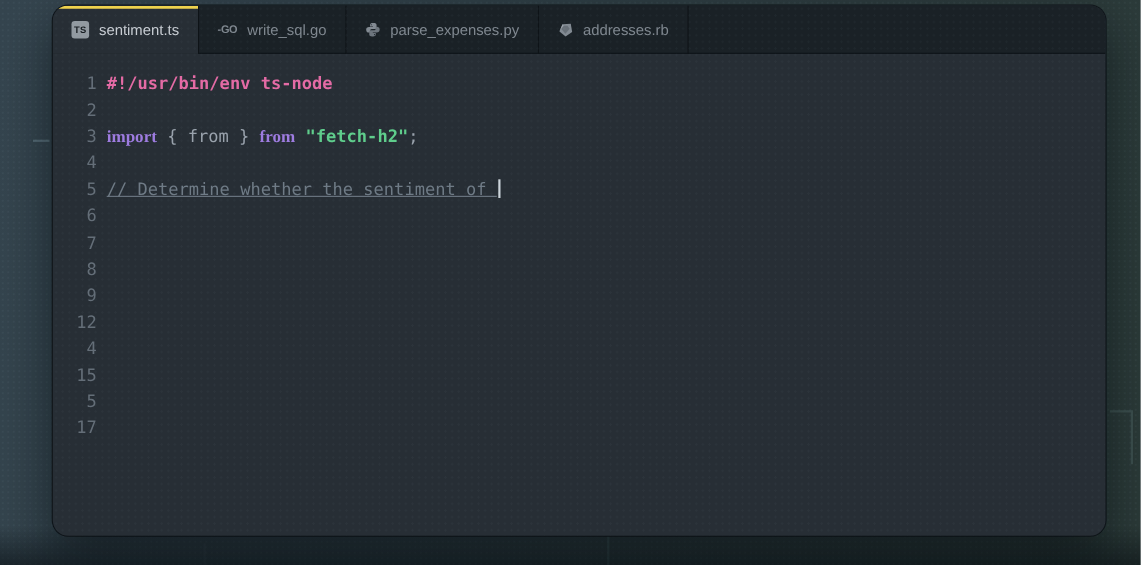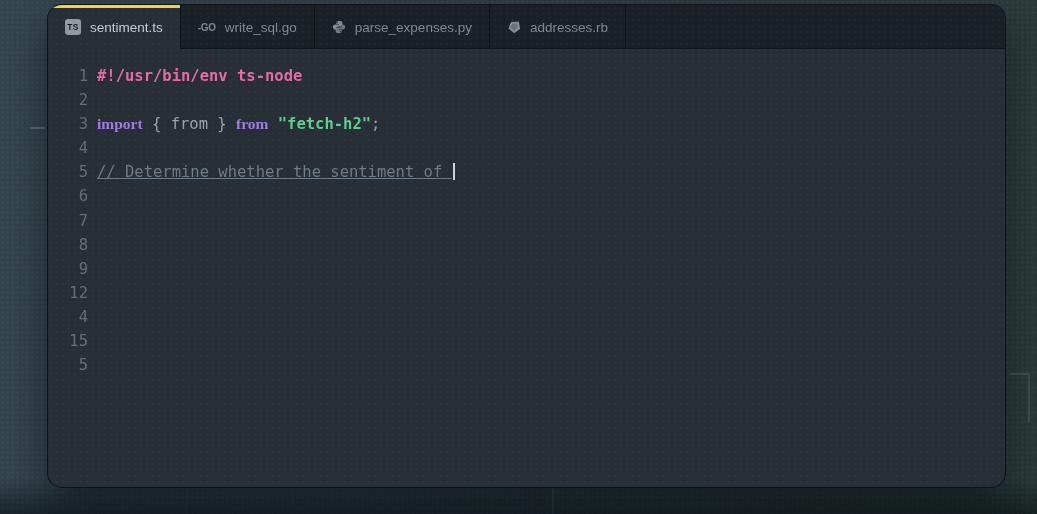--- a/index.html
+++ b/index.html
@@ -155,15 +155,19 @@
           <span class="code-text"></span>
         </div>
         <div class="code-line">
           <span class="gutter">15</span>
           <span class="code-text"></span>
         </div>
         <div class="code-line">
           <span class="gutter">5</span>
           <span class="code-text"></span>
         </div>
+        <div class="code-line">
+          <span class="gutter">17</span>
+          <span class="code-text"></span>
+        </div>
       </div>
   </div>
 </div>
 
 </body></html>

